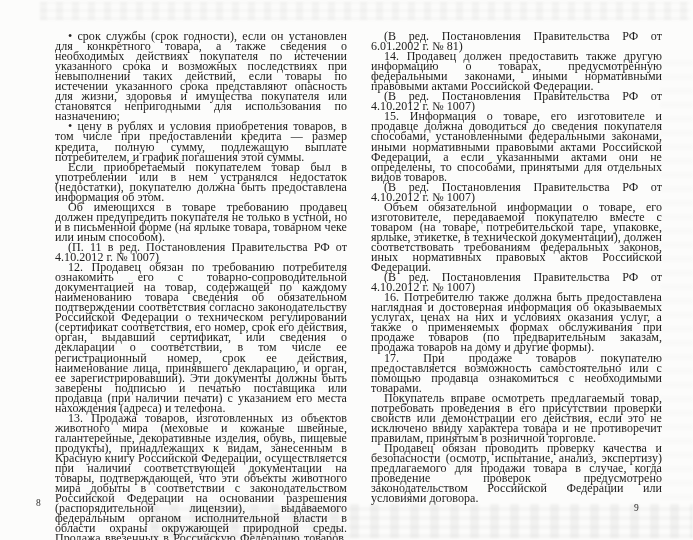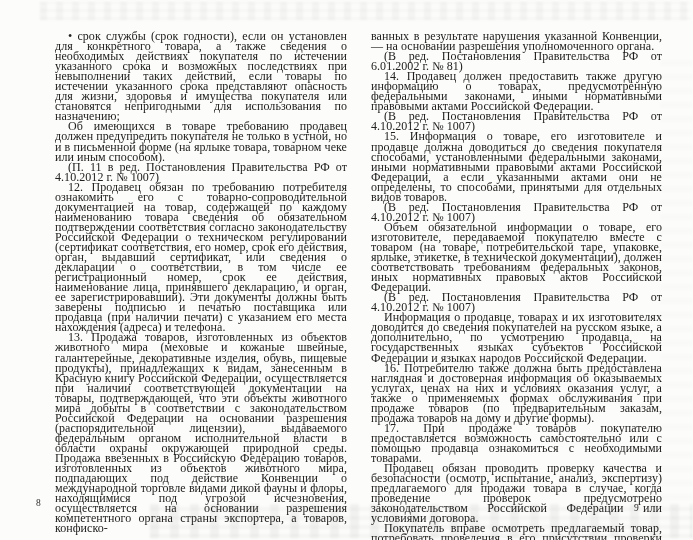--- a/index.html
+++ b/index.html
@@ -60,38 +60,38 @@
 </head>
 <body>
 
 <div class="spread">
   <div class="noise noise-top"></div>
   <div class="noise noise-bottom"></div>
   <div class="noise noise-right"></div>
 
   <div class="page-text left">
       <p class="para">• срок службы (срок годности), если он установлен для конкретного товара, а также сведения о необходимых действиях покупателя по истечении указанного срока и возможных последствиях при невыполнении таких действий, если товары по истечении указанного срока представляют опасность для жизни, здоровья и имущества покупателя или становятся непригодными для использования по назначению;</p>
+      <p class="para">• цену в рублях и условия приобретения товаров, в том числе при предоставлении кредита — размер кредита, полную сумму, подлежащую выплате потребителем, и график погашения этой суммы.</p>
+      <p class="para">Если приобретаемый покупателем товар был в употреблении или в нем устранялся недостаток (недостатки), покупателю должна быть предоставлена информация об этом.</p>
       <p class="para">Об имеющихся в товаре требованию продавец должен предупредить покупателя не только в устной, но и в письменной форме (на ярлыке товара, товарном чеке или иным способом).</p>
       <p class="para">(П. 11 в ред. Постановления Правительства РФ от 4.10.2012 г. № 1007)</p>
       <p class="para">12. Продавец обязан по требованию потребителя ознакомить его с товарно-сопроводительной документацией на товар, содержащей по каждому наименованию товара сведения об обязательном подтверждении соответствия согласно законодательству Российской Федерации о техническом регулировании (сертификат соответствия, его номер, срок его действия, орган, выдавший сертификат, или сведения о декларации о соответствии, в том числе ее регистрационный номер, срок ее действия, наименование лица, принявшего декларацию, и орган, ее зарегистрировавший). Эти документы должны быть заверены подписью и печатью поставщика или продавца (при наличии печати) с указанием его места нахождения (адреса) и телефона.</p>
       <p class="para">13. Продажа товаров, изготовленных из объектов животного мира (меховые и кожаные швейные, галантерейные, декоративные изделия, обувь, пищевые продукты), принадлежащих к видам, занесенным в Красную книгу Российской Федерации, осуществляется при наличии соответствующей документации на товары, подтверждающей, что эти объекты животного мира добыты в соответствии с законодательством Российской Федерации на основании разрешения (распорядительной лицензии), выдаваемого федеральным органом исполнительной власти в области охраны окружающей природной среды. Продажа ввезенных в Российскую Федерацию товаров, изготовленных из объектов животного мира, подпадающих под действие Конвенции о международной торговле видами дикой фауны и флоры, находящимися под угрозой исчезновения, осуществляется на основании разрешения компетентного органа страны экспортера, а товаров, конфиско-</p>
     </div>
 
   <div class="page-text right">
-      <p class="para noindent">ванных в результате нарушения указанной Конвенции, — на основании разрешения уполномоченного органа.</p>
       <p class="para">(В ред. Постановления Правительства РФ от 6.01.2002 г. № 81)</p>
       <p class="para">14. Продавец должен предоставить также другую информацию о товарах, предусмотренную федеральными законами, иными нормативными правовыми актами Российской Федерации.</p>
       <p class="para">(В ред. Постановления Правительства РФ от 4.10.2012 г. № 1007)</p>
       <p class="para">15. Информация о товаре, его изготовителе и продавце должна доводиться до сведения покупателя способами, установленными федеральными законами, иными нормативными правовыми актами Российской Федерации, а если указанными актами они не определены, то способами, принятыми для отдельных видов товаров.</p>
       <p class="para">(В ред. Постановления Правительства РФ от 4.10.2012 г. № 1007)</p>
       <p class="para">Объем обязательной информации о товаре, его изготовителе, передаваемой покупателю вместе с товаром (на товаре, потребительской таре, упаковке, ярлыке, этикетке, в технической документации), должен соответствовать требованиям федеральных законов, иных нормативных правовых актов Российской Федерации.</p>
       <p class="para">(В ред. Постановления Правительства РФ от 4.10.2012 г. № 1007)</p>
-      <p class="para">Информация о продавце, товарах и их изготовителях доводится до сведения покупателей на русском языке, а дополнительно, по усмотрению продавца, на государственных языках субъектов Российской Федерации и языках народов Российской Федерации.</p>
       <p class="para">16. Потребителю также должна быть предоставлена наглядная и достоверная информация об оказываемых услугах, ценах на них и условиях оказания услуг, а также о применяемых формах обслуживания при продаже товаров (по предварительным заказам, продажа товаров на дому и другие формы).</p>
       <p class="para">17. При продаже товаров покупателю предоставляется возможность самостоятельно или с помощью продавца ознакомиться с необходимыми товарами.</p>
+      <p class="para">Покупатель вправе осмотреть предлагаемый товар, потребовать проведения в его присутствии проверки свойств или демонстрации его действия, если это не исключено ввиду характера товара и не противоречит правилам, принятым в розничной торговле.</p>
       <p class="para">Продавец обязан проводить проверку качества и безопасности (осмотр, испытание, анализ, экспертизу) предлагаемого для продажи товара в случае, когда проведение проверок предусмотрено законодательством Российской Федерации или условиями договора.</p>
-      <p class="para">Покупатель вправе осмотреть предлагаемый товар, потребовать проведения в его присутствии проверки свойств или демонстрации его действия, если это не исключено ввиду характера товара и не противоречит правилам, принятым в розничной торговле.</p>
     </div>
 
   <div class="page-number left">8</div>
 
   <div class="page-number right">9</div>
 </div>
 
 </body></html>

